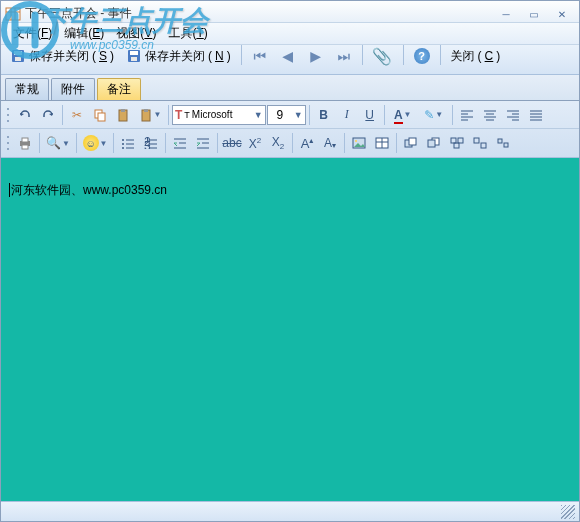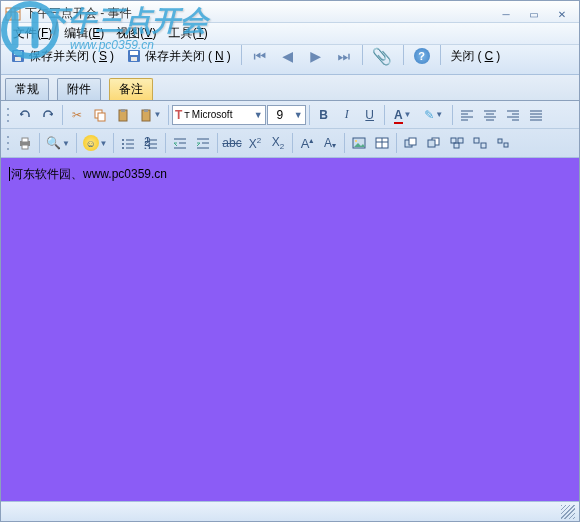--- a/index.html
+++ b/index.html
@@ -18,39 +18,39 @@
 .menuitem{padding:2px 6px;cursor:pointer}
 .menuitem u{text-decoration:underline}
 .toolbar1{height:30px;background:linear-gradient(#eaf2fb,#d5e4f5);display:flex;padding:0 4px;border-bottom:1px solid #a8c0dd;gap:2px}
 .tbtn{height:22px;display:flex;align-items:center;padding:0 5px;cursor:pointer;border-radius:2px;gap:3px}
 .tsep{width:1px;height:20px;background:#a8c0dd;margin:0 3px}
 .disk-icon{width:16px;height:16px;display:inline-block}
 .nav-icon{color:#6b8ab5;font-size:14px;width:16px;text-align:center}
 .clip-icon{color:#6b7b8c;font-size:16px}
 .help-icon{width:16px;height:16px;border-radius:50%;background:radial-gradient(#7ab5e8,#3d7fc4);color:#fff;display:flex;align-items:center;justify-content:center;font-weight:bold;font-size:11px}
 .tabs{height:26px;background:linear-gradient(#e6eef8,#d8e5f3);display:flex;align-items:flex-end;padding:0 4px;border-bottom:1px solid #8ba0bc}
-.tab{height:22px;padding:0 9px;display:flex;align-items:center;border:1px solid #8ba0bc;border-bottom:none;margin-right:8px;background:linear-gradient(#dce8f5,#c5d8ed);cursor:pointer;border-radius:2px 2px 0 0}
+.tab{height:22px;padding:0 9px;display:flex;align-items:center;border:1px solid #8ba0bc;border-bottom:none;margin-right:2px;background:linear-gradient(#dce8f5,#c5d8ed);cursor:pointer;border-radius:2px 2px 0 0}
 .tab.active{background:linear-gradient(#fdeeb3,#fbd978);border-color:#c9a94f}
 .editor-toolbars{background:linear-gradient(#e2ecf8,#cfdff1);border-bottom:1px solid #a8c0dd}
 .etrow{height:28px;display:flex;align-items:center;padding:0 4px;gap:1px;border-bottom:1px solid #b8cce2}
 .etrow:last-child{border-bottom:none}
 .grip{width:6px;height:18px;display:flex;flex-direction:column;justify-content:space-around;margin-right:2px;cursor:move}
 .grip span{width:2px;height:2px;background:#7a93b5;border-radius:50%;margin:0 auto}
 .ebtn{width:22px;height:22px;display:flex;align-items:center;justify-content:center;cursor:pointer;border-radius:2px;color:#3a5a85}
 .ebtn.wide{width:30px}
 .esep{width:1px;height:20px;background:#a8c0dd;margin:0 2px}
 .fontsel{height:20px;border:1px solid #8ba0bc;background:#fff;padding:0 2px;display:flex;align-items:center;gap:2px}
 .fontsel input{border:none;outline:none;width:60px;font-size:10px}
 .fontsel .dd{color:#4a6b99;font-size:9px;cursor:pointer}
 .sizesel{height:20px;border:1px solid #8ba0bc;background:#fff;display:flex;align-items:center}
 .sizesel input{border:none;outline:none;width:24px;text-align:center;font-size:12px}
 .sizesel .dd{color:#4a6b99;font-size:9px;cursor:pointer;padding:0 2px}
 .dd-arrow{font-size:8px;color:#4a6b99;margin-left:1px}
 .smiley{width:16px;height:16px;border-radius:50%;background:radial-gradient(#ffe680,#f5c518);display:flex;align-items:center;justify-content:center;font-size:10px}
-.content{flex:1;background:#8b5cf6;padding:8px 8px;overflow:auto;position:relative}
+.content{flex:1;background:#14b8a6;padding:24px 8px;overflow:auto;position:relative}
 .content .cursor{display:inline-block;width:1px;height:14px;background:#000;vertical-align:text-bottom;margin-right:1px}
 .statusbar{height:20px;background:linear-gradient(#eaf2fb,#d5e4f5);border-top:1px solid #a8c0dd;display:flex;align-items:center;justify-content:flex-end;padding:0 4px}
 .resize{width:14px;height:14px;background:repeating-linear-gradient(135deg,#8ba0bc 0,#8ba0bc 1px,transparent 1px,transparent 3px)}
 svg{display:block}
 </style>
 </head>
 <body>
 
 <div class="watermark">
   <div class="logo">

